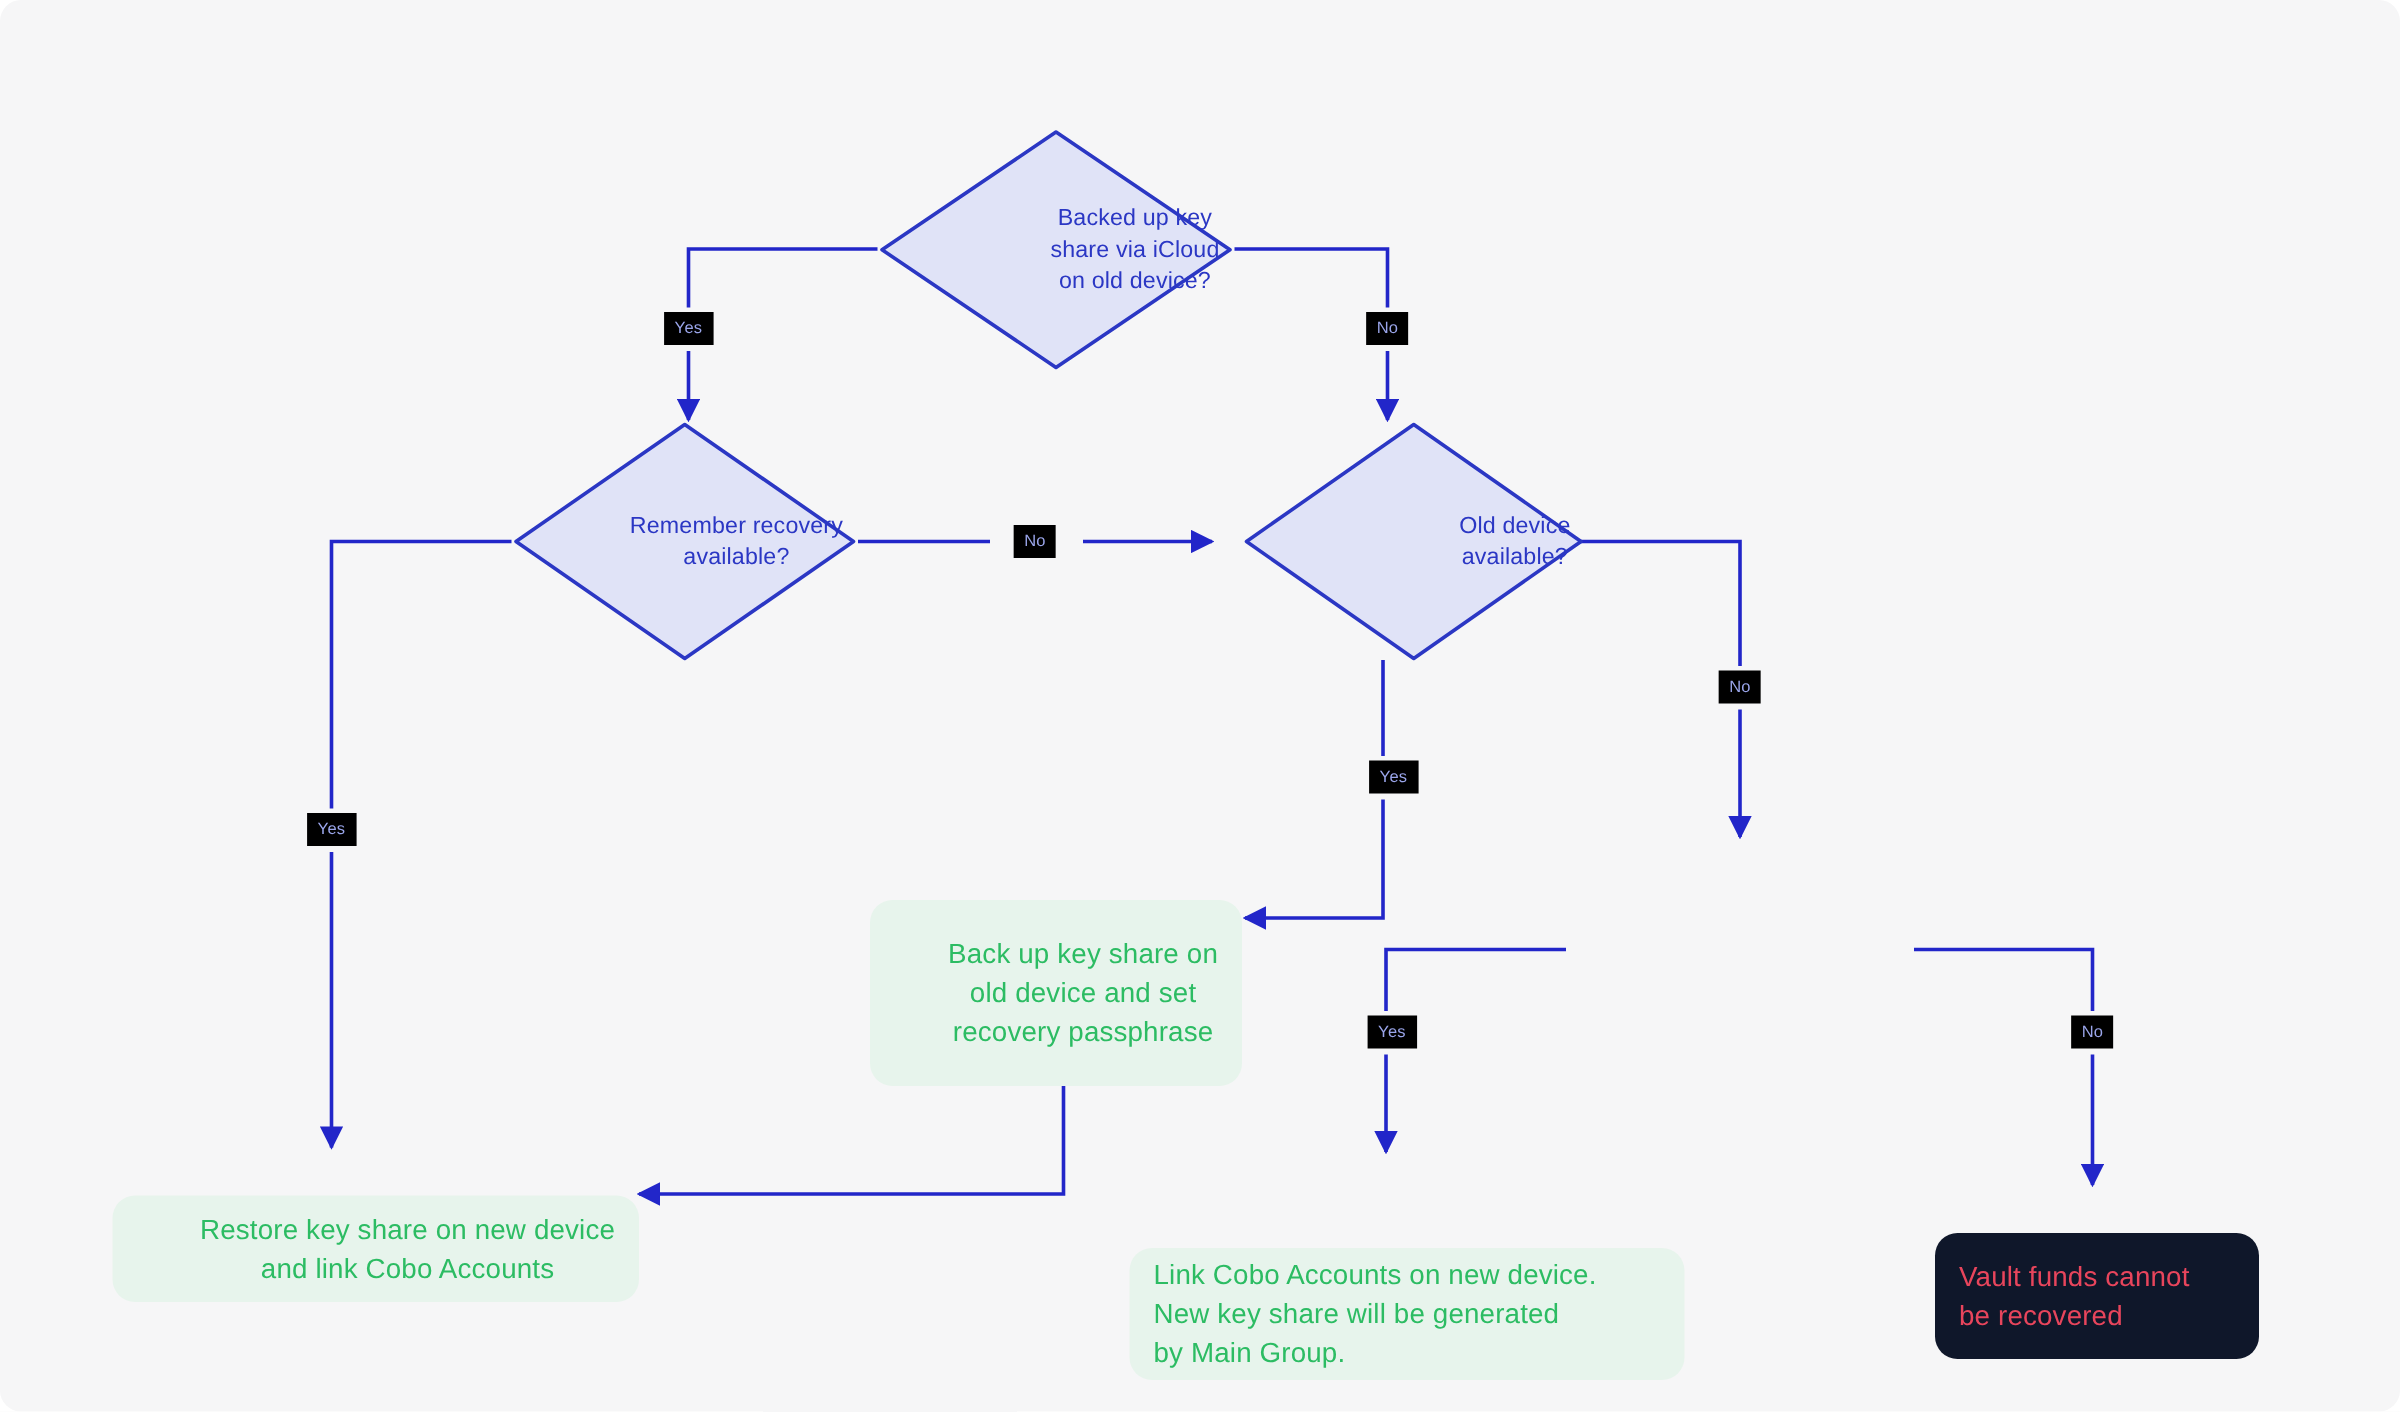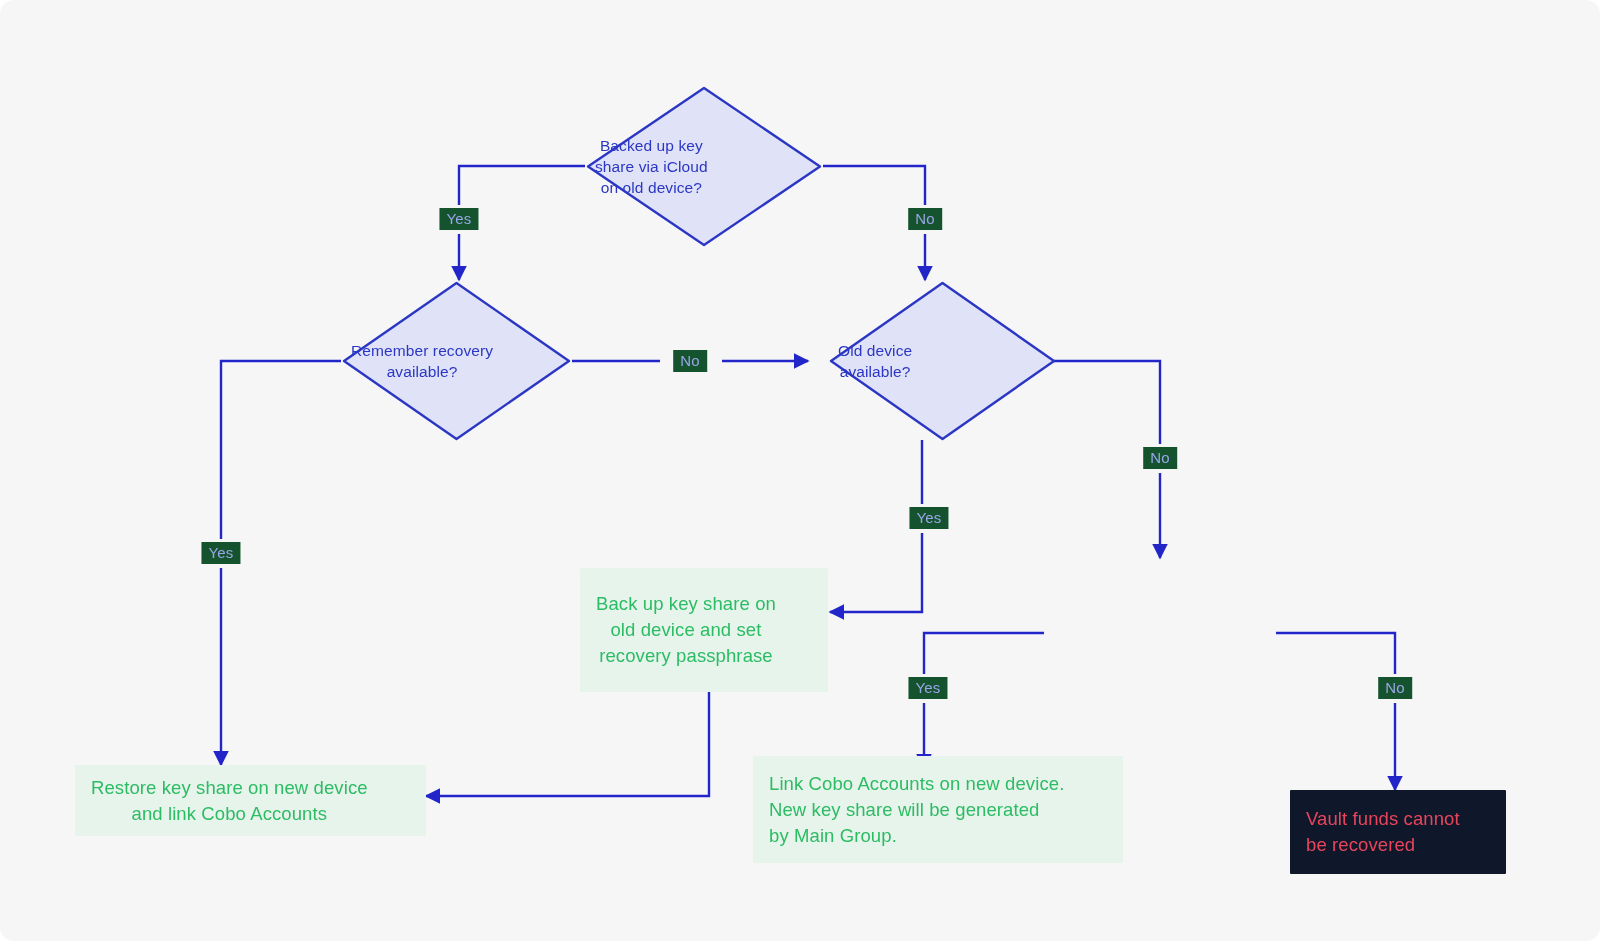--- a/index.html
+++ b/index.html
@@ -21,21 +21,21 @@
     left: 0;
     top: 0;
     width: 1600px;
     height: 941px;
   }
   .node {
     position: absolute;
     box-sizing: border-box;
     display: flex;
     align-items: center;
-    justify-content: flex-start;
+    justify-content: flex-end;
     text-align: center;
   }
   
   .diamond {
     z-index: 3;
   }
   .diamond .dshape {
     position: absolute;
     left: 0; top: 0;
     width: 100%;
@@ -46,23 +46,24 @@
     z-index: 2;
     color: #2b37c4;
     font-size: 15.5px;
     line-height: 21px;
     letter-spacing: 0.1px;
     white-space: pre-line;
     padding: 0 10px;
   }
   
   .rect {
-    border-radius: 1px;
+    border-radius: 15px;
     z-index: 3;
     padding: 0 16px;
+    margin-top: 32px;
   }
   .rect.good {
     background: #e7f4ec;
   }
   .rect.good .rlabel {
     color: #2cbc63;
   }
   .rect.bad {
     background: #0f172a;
   }
@@ -74,25 +75,25 @@
     line-height: 26px;
     white-space: pre-line;
     letter-spacing: 0.1px;
   }
   .rect.center .rlabel { text-align: center; }
   .rect.left .rlabel   { text-align: left; width: 100%; }
   
   .edge-label {
     position: absolute;
     color: #9aa5ea;
-    font-size: 15px;
+    font-size: 11px;
     line-height: 18px;
     letter-spacing: 0.2px;
     transform: translate(-50%, -50%);
-    background: #14532d;
+    background: #000000;
     padding: 2px 7px;
     z-index: 4;
     white-space: nowrap;
   }
 </style>
 </head>
 <body>
 
 <div id="canvas">
 
@@ -171,21 +172,21 @@
     <div class="rlabel">Back up key share on
 old device and set
 recovery passphrase</div>
   </div>
 
   <div class="node rect good center" style="left:75px; top:765px; width:351px; height:71px;">
     <div class="rlabel">Restore key share on new device
 and link Cobo Accounts</div>
   </div>
 
-  <div class="node rect good left" style="left:753px; top:756px; width:370px; height:107px;">
+  <div class="node rect good left" style="left:753px; top:800px; width:370px; height:88px;">
     <div class="rlabel">Link Cobo Accounts on new device.
 New key share will be generated
 by Main Group.</div>
   </div>
 
   <div class="node rect bad left" style="left:1290px; top:790px; width:216px; height:84px;">
     <div class="rlabel">Vault funds cannot
 be recovered</div>
   </div>
 

